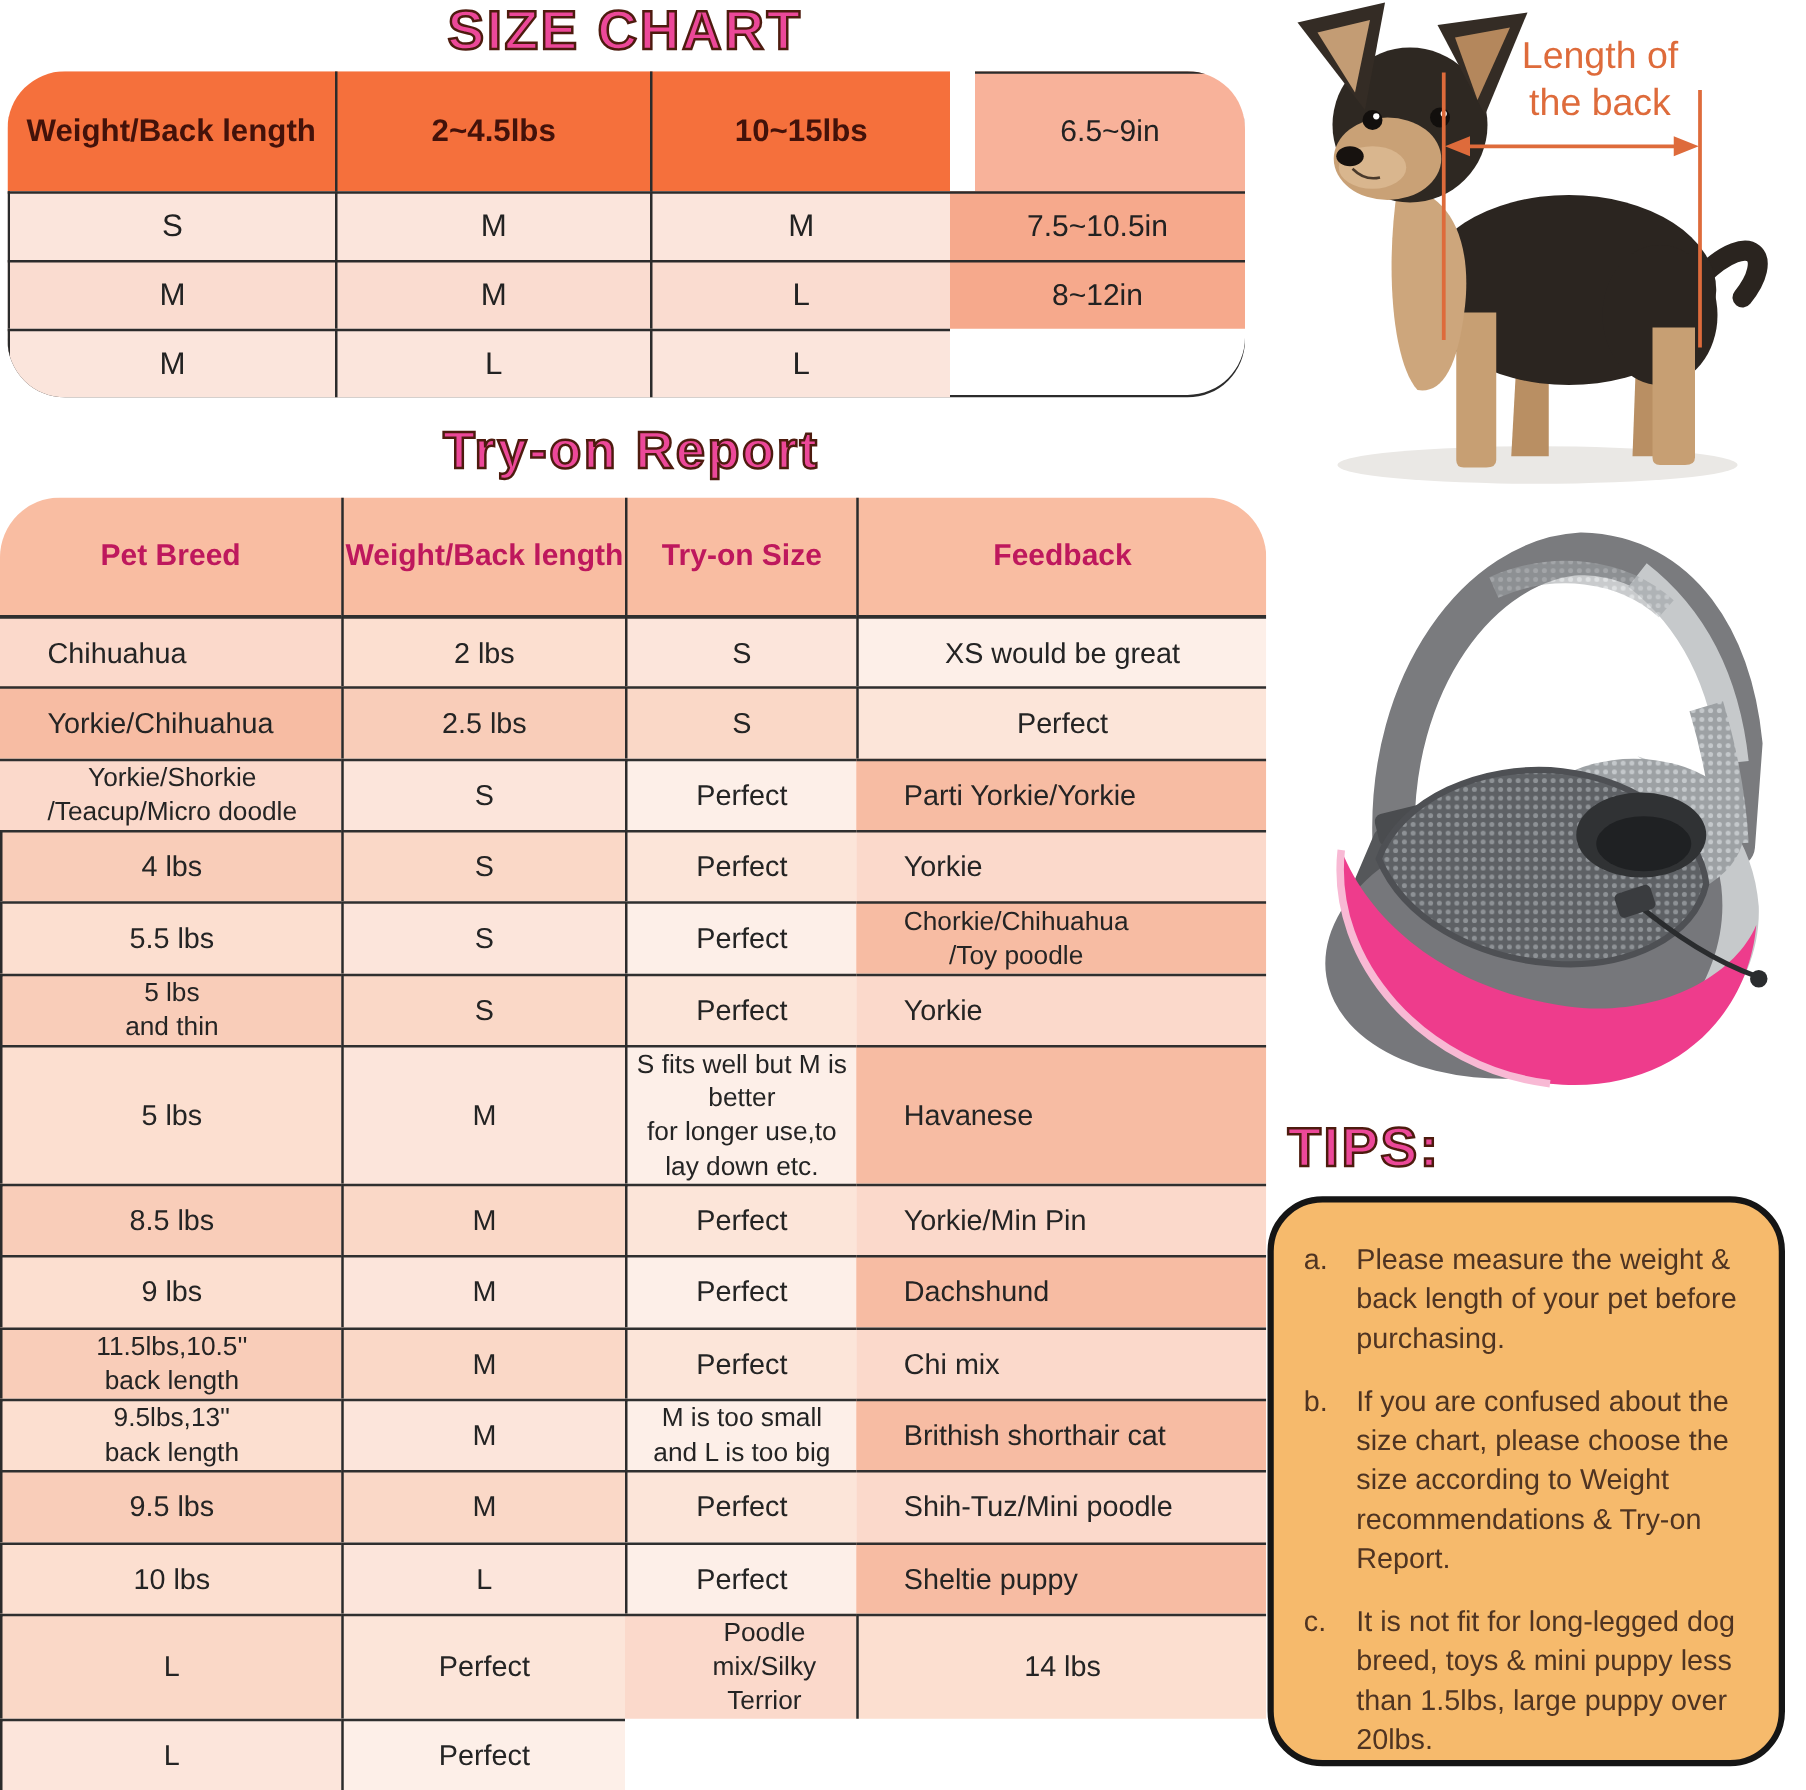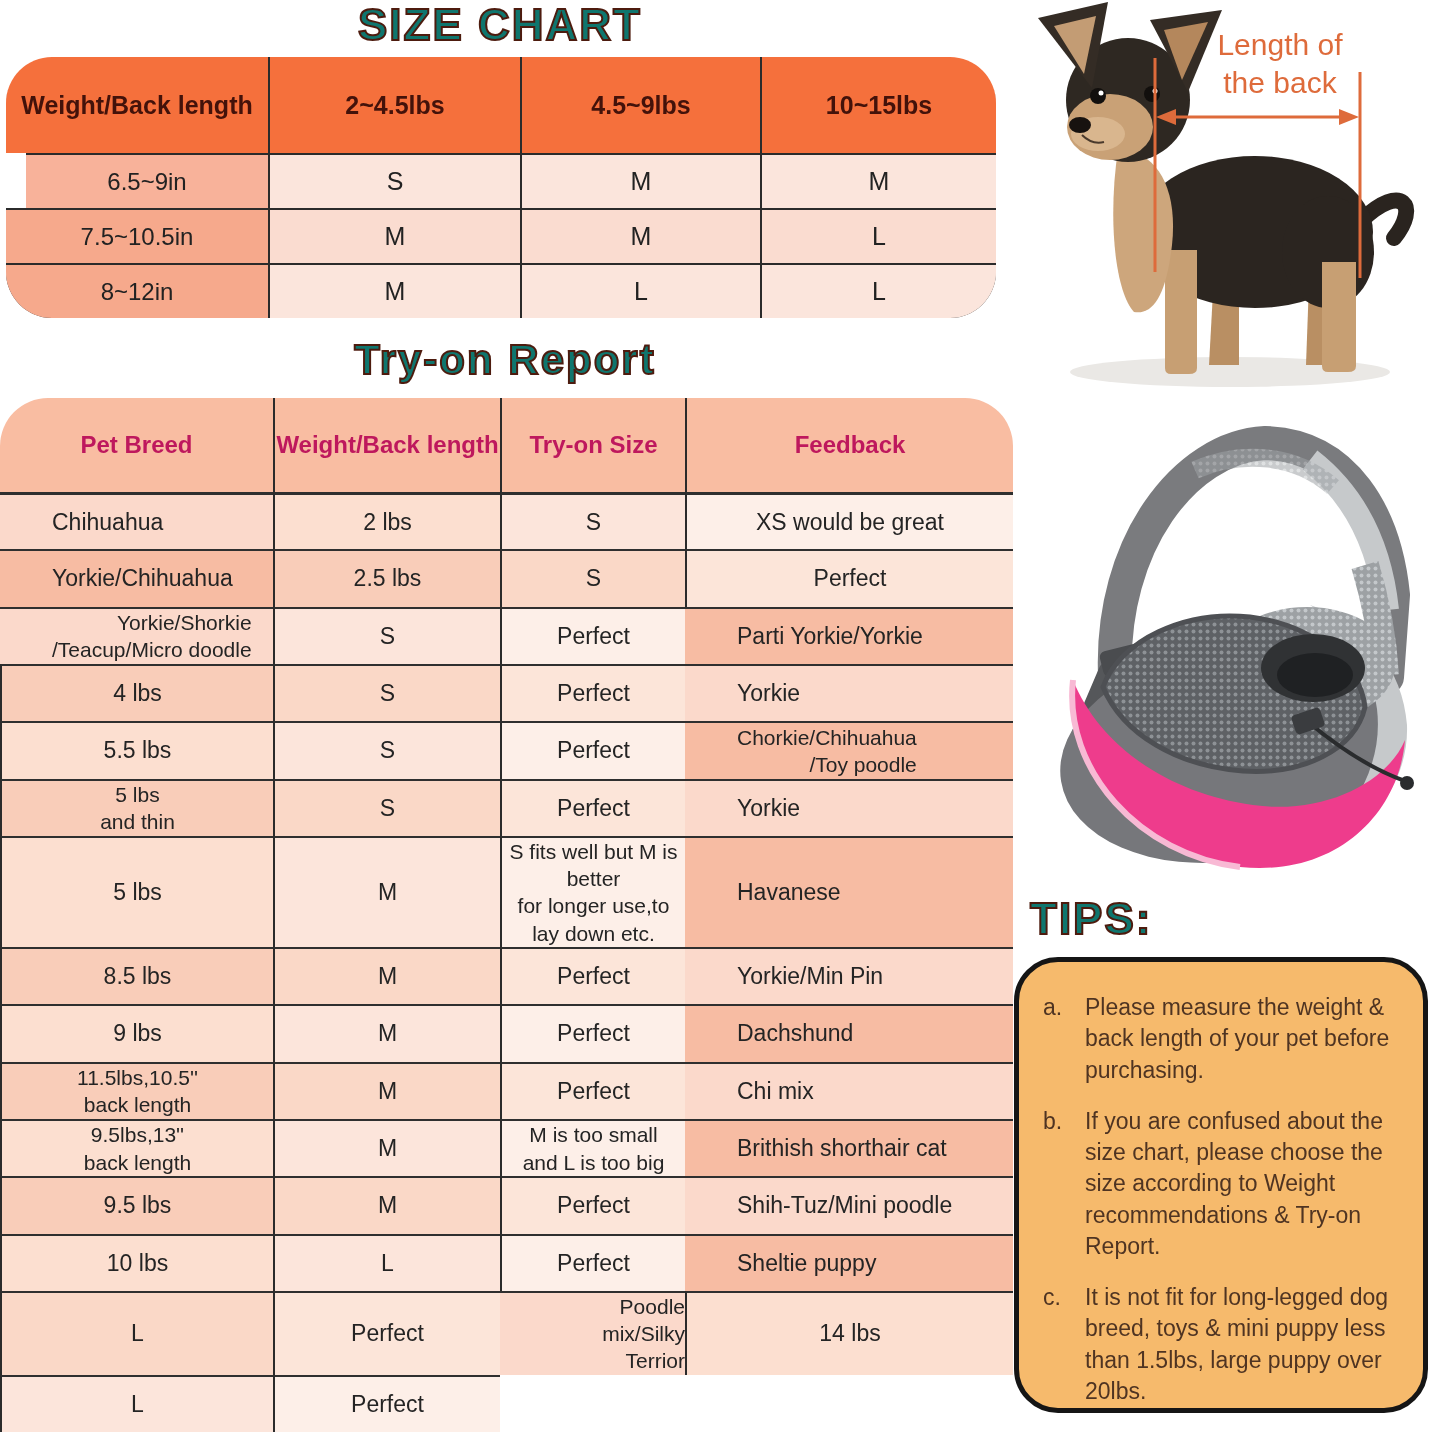--- a/index.html
+++ b/index.html
@@ -1,20 +1,20 @@
 <!DOCTYPE html>
 <html><head>
 <meta charset="utf-8">
 <style>
   html,body{margin:0;padding:0;background:#ffffff;}
   .page{position:relative;width:1445px;height:1432px;background:#ffffff;overflow:hidden;
         font-family:"Liberation Sans", sans-serif;}
 
   
-  .bubble{font-weight:800;color:#0f766e;-webkit-text-stroke:2px #4D1B0E;letter-spacing:2px;}
+  .bubble{font-weight:800;color:#ec4899;-webkit-text-stroke:2px #4D1B0E;letter-spacing:2px;}
   .size-title{position:absolute;left:0;top:0;width:1000px;text-align:center;font-size:44px;}
   .tryon-title{position:absolute;left:0;top:336px;width:1010px;text-align:center;font-size:42px;}
   .tips-title{position:absolute;left:1030px;top:894px;font-size:44px;}
 
   
   .sc-table{position:absolute;left:6px;top:57px;width:990px;height:261px;display:grid;
             grid-template-columns:262px 252px 240px 236px;
             grid-template-rows:96px 55px 55px 55px;
             border-radius:46px;overflow:hidden;
             box-shadow:inset 0 -2px 0 #2B2B2B;}
@@ -32,21 +32,21 @@
   .to-table{position:absolute;left:0;top:398px;width:1013px;height:1034px;display:grid;
             grid-template-columns:273px 227px 185px 328px;
             grid-template-rows:94px repeat(15, 1fr);
             border-radius:48px 48px 0 0;overflow:hidden;}
   .to-head{background:#F9BDA2;color:#be185d;font-weight:bold;font-size:24px;
            display:flex;align-items:center;justify-content:center;}
   .to-cell{display:flex;align-items:center;justify-content:center;text-align:center;
            font-size:23px;color:#242424;border-top:2px solid #2F2F2F;
            white-space:pre-line;line-height:1.18;}
   .to-r0{border-top-width:3px;}
-  .to-c0{justify-content:flex-start;text-align:right;padding-left:52px;}
+  .to-c0{justify-content:flex-start;text-align:center;padding-left:38px;}
   .to-multiline{font-size:21px;line-height:1.3;}
   .to-light.to-c0{background:#FBD9CB;} .to-light.to-c1{background:#FCDFD0;}
   .to-light.to-c2{background:#FCE5DB;} .to-light.to-c3{background:#FDEFE8;}
   .to-dark.to-c0{background:#F7BCA3;}  .to-dark.to-c1{background:#F9CDB9;}
   .to-dark.to-c2{background:#FAD8C7;}  .to-dark.to-c3{background:#FCE5D9;}
 
   
   .dog-figure{position:absolute;left:1010px;top:0;width:435px;height:400px;}
   .dog-caption{position:absolute;left:165px;top:26px;width:210px;text-align:center;
                font-size:30px;font-weight:500;color:#DE6B3B;line-height:1.25;white-space:pre-line;}
@@ -64,21 +64,20 @@
 <body>
 
 <div class="page">
 
   <div class="size-title bubble">SIZE CHART</div>
   <div class="tryon-title bubble">Try-on Report</div>
 
   <div class="sc-table">
     <div class="sc-head">Weight/Back length</div>
     <div class="sc-head bl">2~4.5lbs</div>
-    <div class="sc-head bl">4.5~9lbs</div>
     <div class="sc-head bl">10~15lbs</div>
   <div class="sc-cell sc-label sc-r0">6.5~9in</div>
       <div class="sc-cell sc-val sc-r0 bl">S</div>
       <div class="sc-cell sc-val sc-r0 bl">M</div>
       <div class="sc-cell sc-val sc-r0 bl">M</div>
       <div class="sc-cell sc-label sc-r1">7.5~10.5in</div>
       <div class="sc-cell sc-val sc-r1 bl">M</div>
       <div class="sc-cell sc-val sc-r1 bl">M</div>
       <div class="sc-cell sc-val sc-r1 bl">L</div>
       <div class="sc-cell sc-label sc-r2">8~12in</div>

